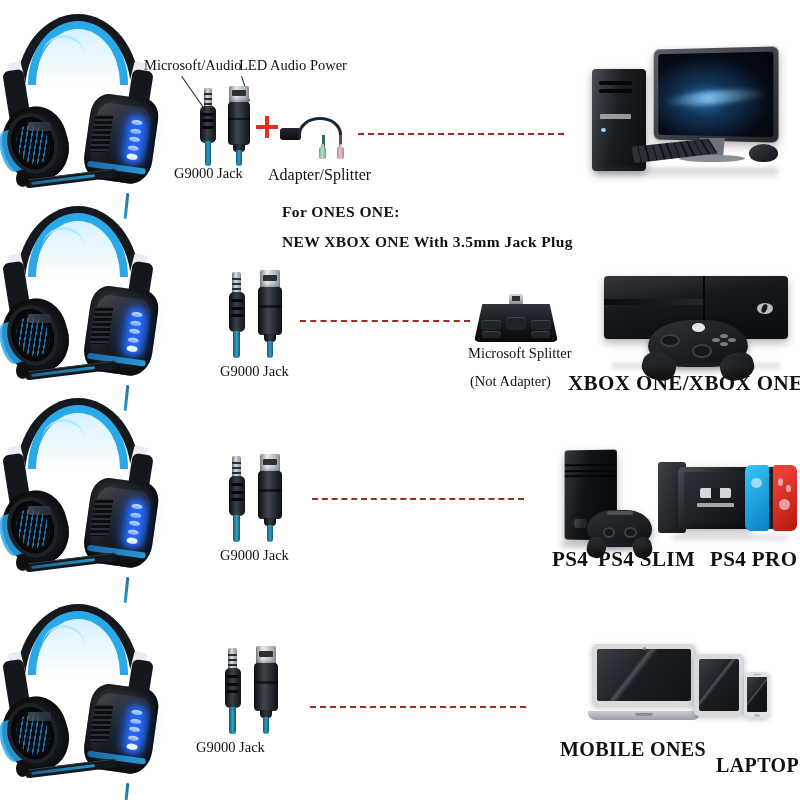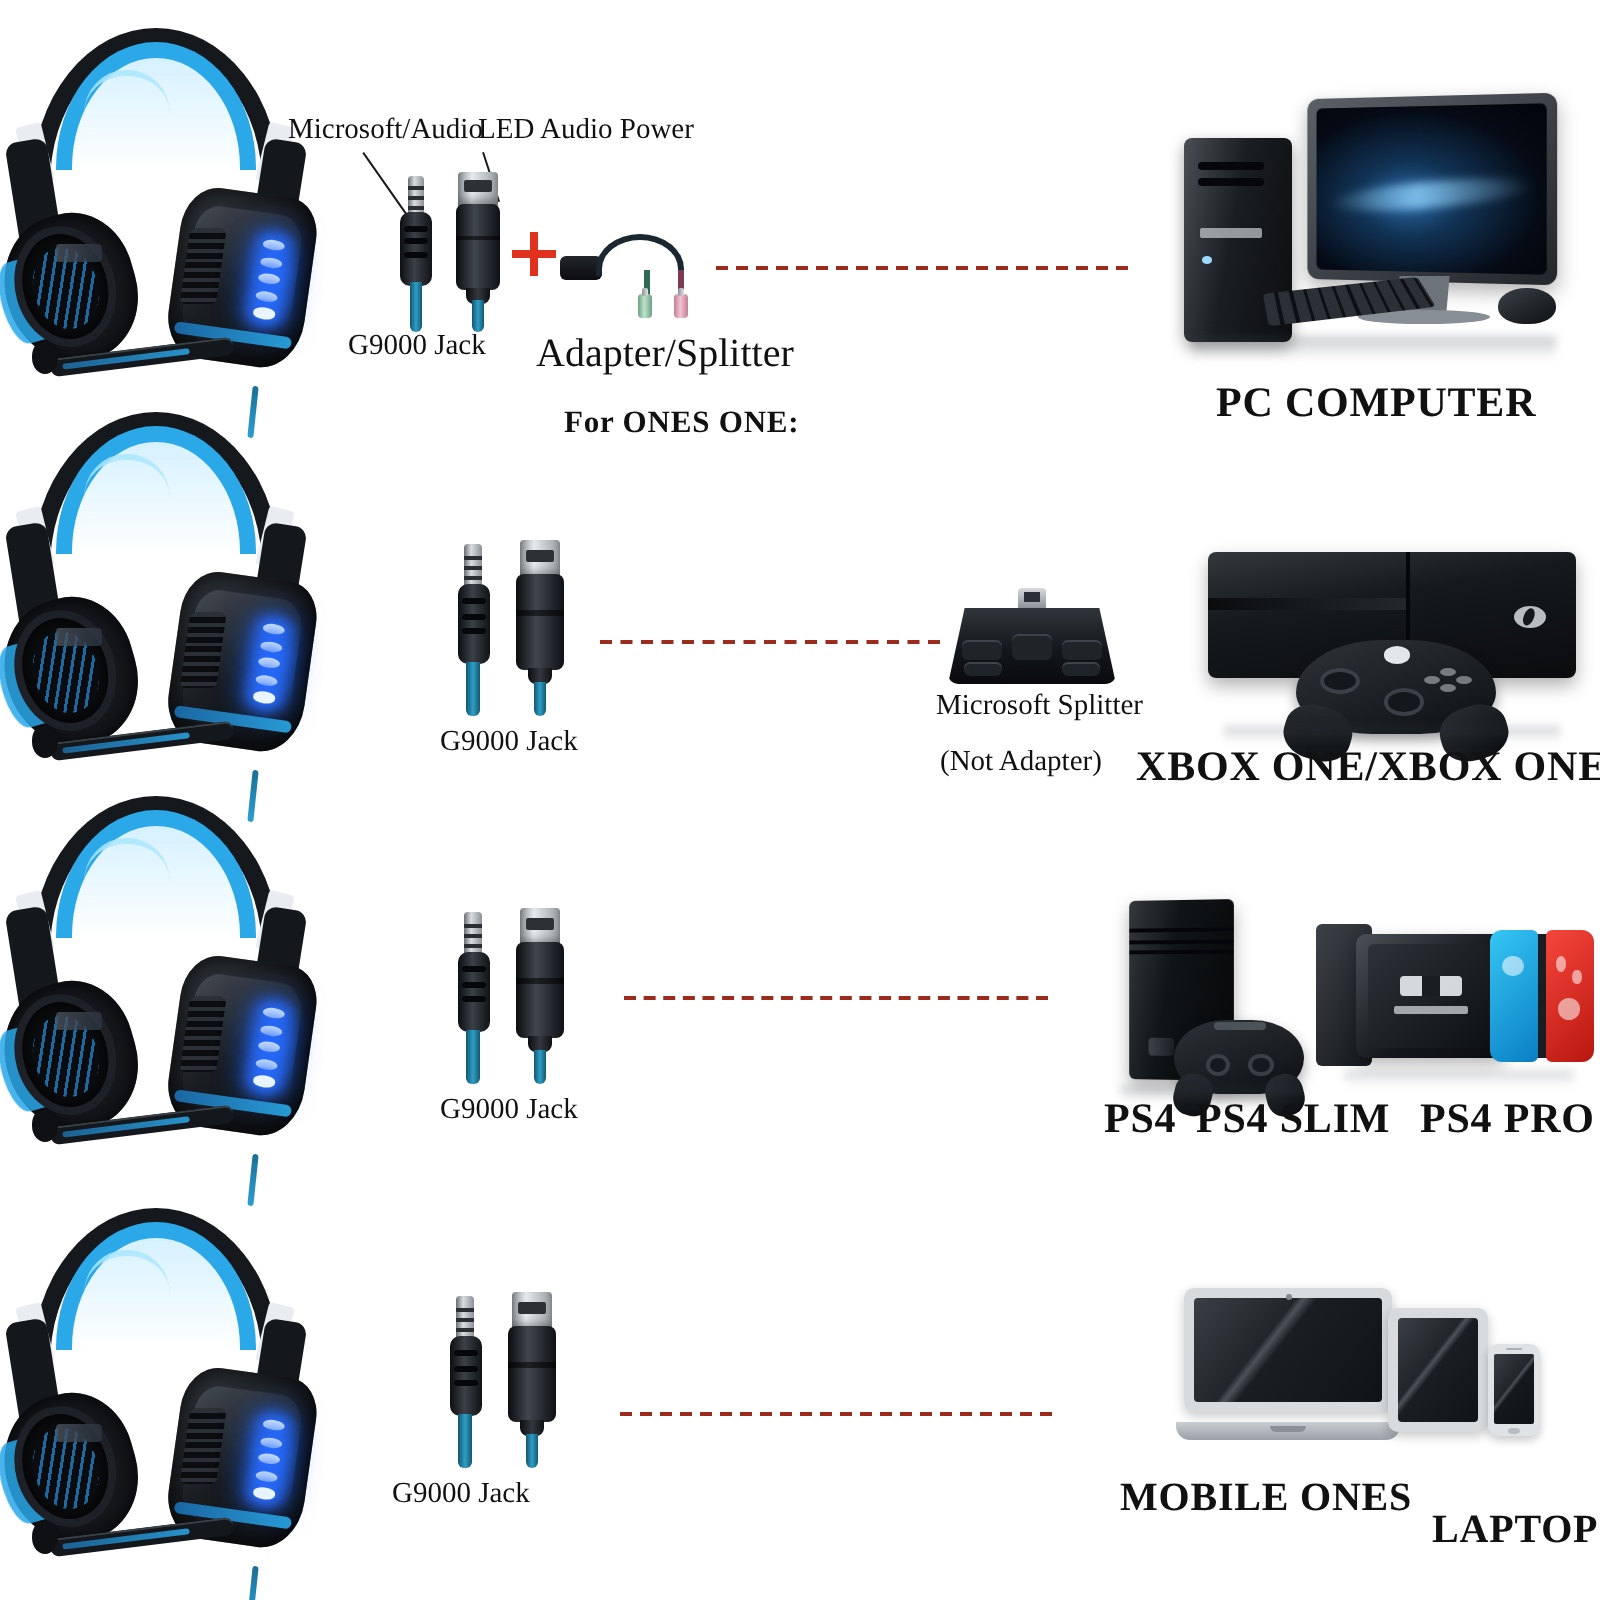--- a/index.html
+++ b/index.html
@@ -322,41 +322,40 @@
   <div class="split" style="left:280px;top:114px;width:80px;height:46px;">
     <div class="fem"></div>
     <div class="wire"></div>
     <div class="lg"></div>
       <div class="lp"></div>
     <div class="pg"></div>
     <div class="pp"></div>
   </div>
 
   <div class="lbl serif" style="left:174px;top:166px;font-size:14.5px;">G9000 Jack</div>
-  <div class="lbl serif" style="left:268px;top:166px;font-size:20px;">Adapter/Splitter</div>
+  <div class="lbl serif" style="left:268px;top:166px;font-size:16px;">Adapter/Splitter</div>
 
   <div class="dash" style="left:358px;top:133px;width:206px;"></div>
 
   <div class="pc" style="left:588px;top:42px;width:206px;height:150px;">
     <div class="tower">
       <i style="top:12%"></i>
         <i style="top:20%"></i>
       <div class="sl"></div>
         <div class="led"></div>
     </div>
     <div class="mon">
         <div class="scr"></div>
       </div>
     <div class="stand"></div>
       <div class="base"></div>
     <div class="kb"></div>
     <div class="mouse"></div>
     <div class="refl"></div>
   </div>
-  <div class="lbl serif big" style="left:608px;top:190px;font-size:21px;">PC COMPUTER</div>
 
   <div class="hs" style="left:4px;top:206px;width:148px;height:186px;">
     <div class="band"></div>
       <div class="bandpad"></div>
     <div class="slideL"></div>
       <div class="slideR"></div>
     <div class="fork forkL"></div>
       <div class="fork forkR"></div>
     <div class="cupL">
         <div class="rim"></div>
@@ -376,20 +375,21 @@
         </div>
         <div class="stripe"></div>
       </div>
     <div class="logo"></div>
       <div class="boom"></div>
       <div class="micball"></div>
       <div class="cord"></div>
   </div>
 
   <div class="lbl serif big" style="left:282px;top:203px;font-size:15.5px;">For ONES ONE:</div>
+  <div class="lbl serif big" style="left:282px;top:233px;font-size:15.5px;">NEW XBOX ONE With 3.5mm Jack Plug</div>
 
   <div class="jack" style="left:222px;top:272px;width:30px;height:84px;">
     <div class="tip">
         <i style="top:26%"></i>
         <i style="top:52%"></i>
         <i style="top:74%"></i>
       </div>
     <div class="body">
         <b style="top:18%"></b>
         <b style="top:36%"></b>

